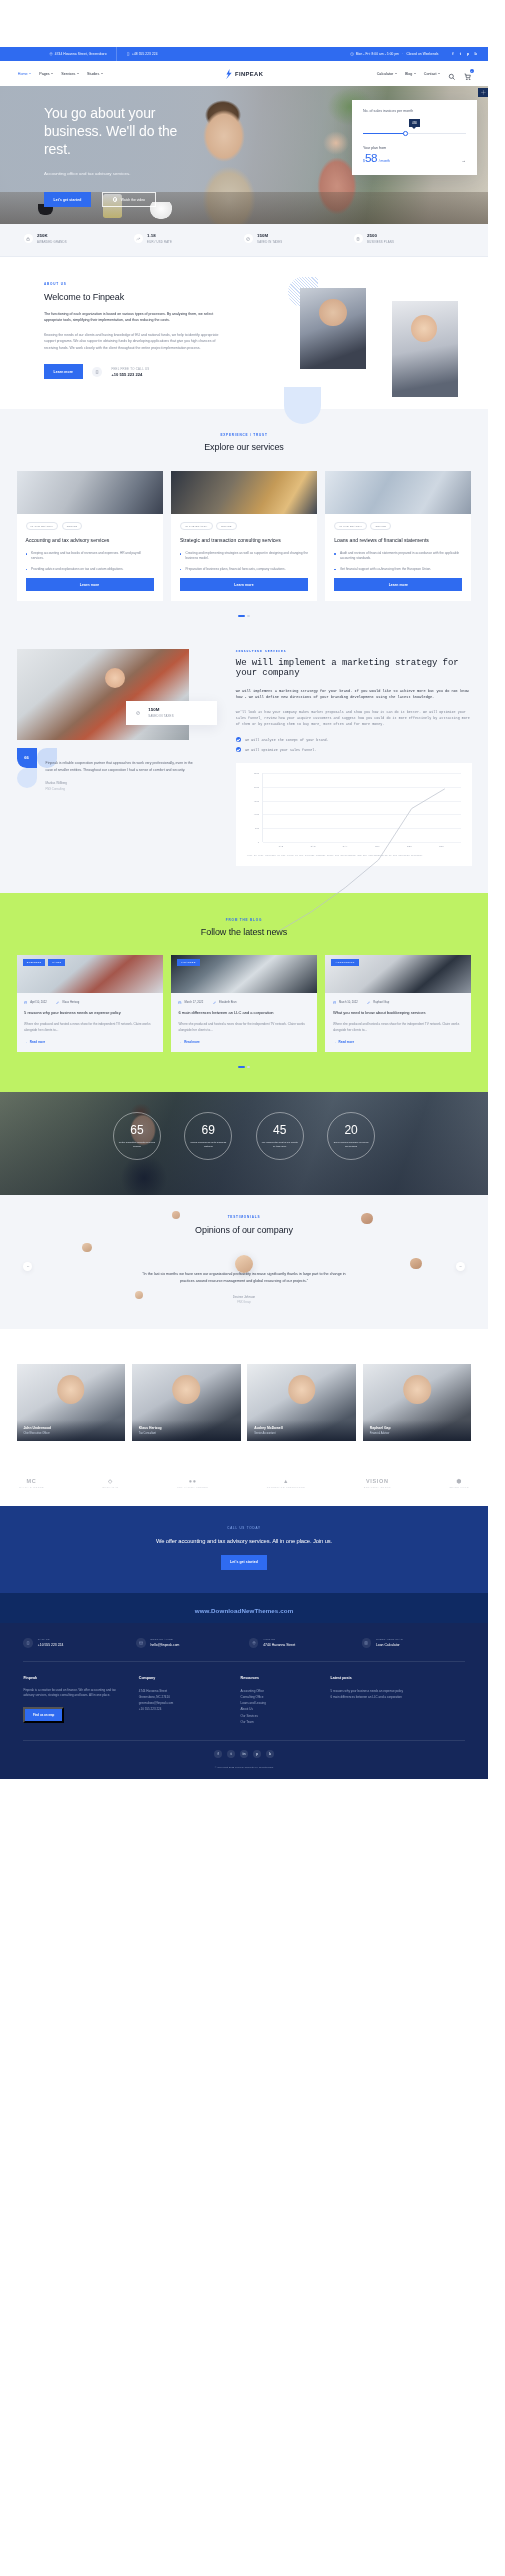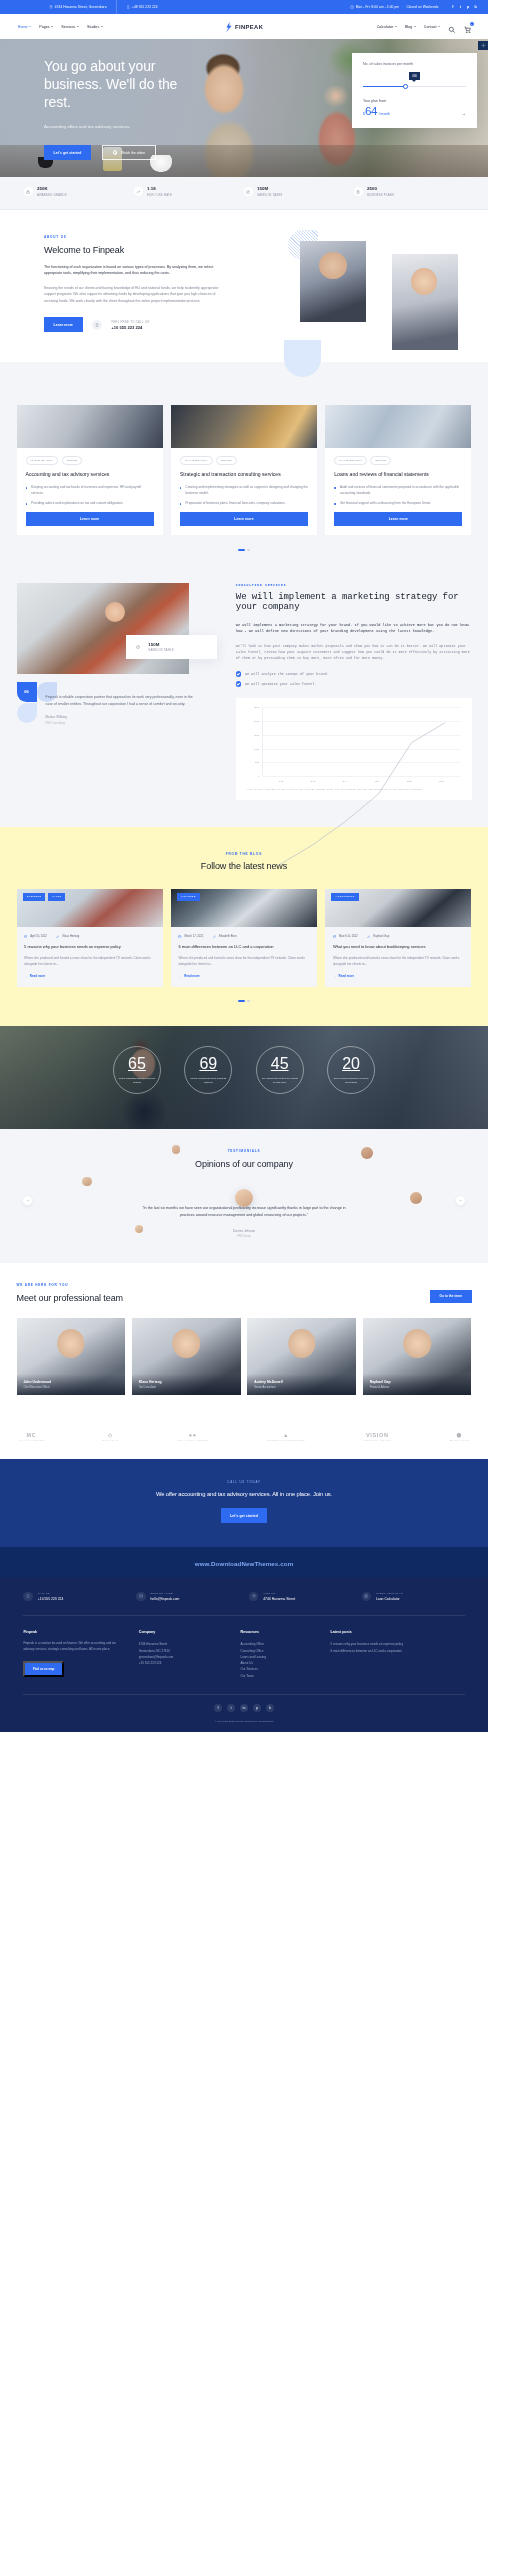--- a/index.html
+++ b/index.html
@@ -1,21 +1,21 @@
 <!DOCTYPE html>
 <html style="font-size:11px"><head>
 <meta charset="utf-8">
 <style>
   * { margin:0; padding:0; box-sizing:border-box; }
   body {
     width:505px; margin:0 auto; background:#fff;
     font-family:"Liberation Sans", sans-serif;
     color:#1d2433; -webkit-font-smoothing:antialiased;
   }
-  .wrap { width:488px; overflow:hidden; }
+  .wrap { width:488px; overflow:hidden;margin-top:47px; }
 
   
   .topbar {
     background:#2f6bf0; color:#fff; height:14.4px;
     display:flex; align-items:center; font-size:3.2px; letter-spacing:0.1px;
   }
   .tb-left { display:flex; align-items:center; gap:0; padding-left:39px; }
   .tb-item { display:flex; align-items:center; gap:2.1px; padding:0 9.6px; position:relative; }
   .tb-item + .tb-item::before {
     content:""; position:absolute; left:0; top:-4.8px; bottom:-4.8px; width:0.7px;
@@ -213,21 +213,21 @@
   .bars { position:absolute; inset:0; display:flex; align-items:flex-end; justify-content:space-around; padding:0 2.7px;}
   .bargrp { display:flex; align-items:flex-end; gap:1px; }
   .bar-l { width:6.2px; background:#aec7f5; }
   .bar-d { width:6.2px; background:#3b7bf2; }
   .trend { position:absolute; inset:0; pointer-events:none; }
   .x-axis { display:flex; justify-content:space-around; padding:3.4px 2.7px 0 18px; }
   .x-lab { font-size:2.4px; color:#9aa1b0; letter-spacing:0.2px;}
   .chart-note { font-size:2.3px; color:#aeb4c0; margin-top:5.5px; line-height:1.6;}
 
   
-  .blog { background:#fef9c3; padding:25px 0 23.4px; }
+  .blog { background:#bef264; padding:25px 0 23.4px; }
   .bcards { display:flex; gap:8.2px; padding:0 16.5px; margin-top:18px; }
   .bcard { width:152px; background:#fff; }
   .bimg { height:38px; position:relative; }
   .bi-1 { background:linear-gradient(140deg,#dde4ea,#c3ccd4 40%,#a4564b 62%,#d5dae0);}
   .bi-2 { background:linear-gradient(140deg,#1e2833,#6d7b87 30%,#d7dde2 55%,#2b343f);}
   .bi-3 { background:linear-gradient(140deg,#e8ebee,#c7ccd2 40%,#2c3440 70%,#8e96a1);}
   .btag { position:absolute; top:4.1px; left:6.2px; display:flex; gap:2.7px;}
   .btag span { background:#2f6bf0; color:#fff; font-size:2.4px; letter-spacing:0.3px; padding:2.1px 4.1px;}
   .bbody { padding:7.6px 7.6px 8.2px; background:#f3f5f9;}
   .bmeta { display:flex; gap:9.6px; align-items:center;}
@@ -242,21 +242,21 @@
     background:linear-gradient(110deg,#9eaa84 0%,#7c8a6c 16%,#4b5a50 34%,#56646a 48%,#7b8a90 64%,#5c6a72 82%,#8e9aa0 100%); }
   .cnt-ov { position:absolute; inset:0; background:linear-gradient(180deg, rgba(20,30,52,.42), rgba(18,26,45,.62)); }
   .cnt-man { position:absolute; left:103px; top:5.5px; width:82px; height:98px;
     background:
       radial-gradient(ellipse 18px 22px at 40px 33px, #e5c0a0 0%, #d2a57f 62%, rgba(210,165,127,0) 72%),
       radial-gradient(ellipse 15px 12.4px at 38px 15px, #6d4a33 0%, rgba(109,74,51,0) 70%),
       radial-gradient(ellipse 32px 33px at 41px 81px, #222a38 0%, rgba(34,42,56,0) 72%);}
   .cnt-row { position:relative; display:flex; justify-content:center; gap:23.4px; padding-top:20.6px;}
   .cnt { width:48px; height:48px; border-radius:50%; border:0.7px solid rgba(255,255,255,.42);
          display:flex; flex-direction:column; align-items:center; justify-content:center; }
-  .cnt b { color:#fff; font-size:16px; font-weight:400; line-height:1;text-decoration:underline; }
+  .cnt b { color:#fff; font-size:12px; font-weight:400; line-height:1; }
   .cnt-cap { color:#dbe1ea; font-size:2.4px; text-align:center; line-height:1.5; margin-top:4.8px; max-width:38px;}
 
   
   .testi { background:#f3f5f9; padding:20.6px 0 25px; position:relative; text-align:center;}
   .tav { position:absolute; border-radius:50%; }
   .tav.a { left:172px; top:16.5px; width:8.2px;height:8.2px; background:linear-gradient(150deg,#e6c2a6,#c7a083);}
   .tav.b { right:115px; top:18px; width:11.7px;height:11.7px; background:linear-gradient(150deg,#d9b195,#b98a6d);}
   .tav.c { left:82px; top:48px; width:9.6px;height:9.6px; background:linear-gradient(150deg,#e9cbb0,#c49c7b);}
   .tav.d { right:66px; top:63px; width:11.7px;height:11.7px; background:linear-gradient(150deg,#e0bb9c,#bb8e6e);}
   .tav.e { left:135px; top:96px; width:8.2px;height:8.2px; background:linear-gradient(150deg,#ecd0b6,#caa384);}
@@ -456,21 +456,21 @@
         <span class="pc-bubble">430</span>
       </div>
       <div class="pc-slider">
         <div class="pc-track"></div>
         <div class="pc-fill"></div>
         <div class="pc-knob"></div>
       </div>
       <div class="pc-plan">Your plan from</div>
       <div class="pc-price-row">
         <span class="pc-cur">$</span>
-        <span class="pc-amt">64</span>
+        <span class="pc-amt">58</span>
         <span class="pc-per">/ month</span>
         <span class="pc-arrow">→</span>
       </div>
     </div>
   </div>
 
   <div class="stats">
     <div class="stat">
       <div class="stat-ic">
           <svg width="4.1" height="4.1" viewBox="0 0 24 24" fill="none" stroke="#6b7486" stroke-width="2">
@@ -544,20 +544,24 @@
     </div>
     <div class="about-imgs">
       <div class="hatch"></div>
       <div class="blob"></div>
       <div class="ai-a"></div>
       <div class="ai-b"></div>
     </div>
   </div>
 
   <div class="services">
+    <div class="sec-head">
+      <div class="eyebrow">EXPERIENCE / TRUST</div>
+      <div class="h2">Explore our services</div>
+    </div>
     <div class="cards">
       <div class="card">
         <div class="card-img ci-1"></div>
         <div class="card-body">
           <div class="tags">
             <span class="tag">IN THE BRANCH</span>
             <span class="tag">ONLINE</span>
           </div>
           <div class="card-t">Accounting and tax advisory services</div>
           <div class="bullets">
@@ -870,27 +874,20 @@
     <div class="tav e"></div>
     <div class="tav main"></div>
     <div class="t-arrow l">←</div>
     <div class="t-arrow r">→</div>
     <div class="t-quote">“In the last six months we have seen our organizational profitability increase significantly thanks in large part to the change in practices around resource management and global resourcing of our projects.”</div>
     <div class="t-name">Desiree Johnson</div>
     <div class="t-co">FNX Group</div>
   </div>
 
   <div class="team">
-    <div class="team-head">
-      <div>
-        <div class="eyebrow">WE ARE HERE FOR YOU</div>
-        <div class="h2">Meet our professional team</div>
-      </div>
-      <button class="btn-primary" style="margin-left:auto;height:13px;font-size:3px;">Go to the team</button>
-    </div>
     <div class="team-cards">
       <div class="tcard tc1">
         <div class="tc-ov">
           <div class="tc-n">John Underwood</div>
           <div class="tc-r">Chief Executive Officer</div>
         </div>
       </div>
       <div class="tcard tc2">
         <div class="tc-ov">
           <div class="tc-n">Klaus Hertzog</div>

